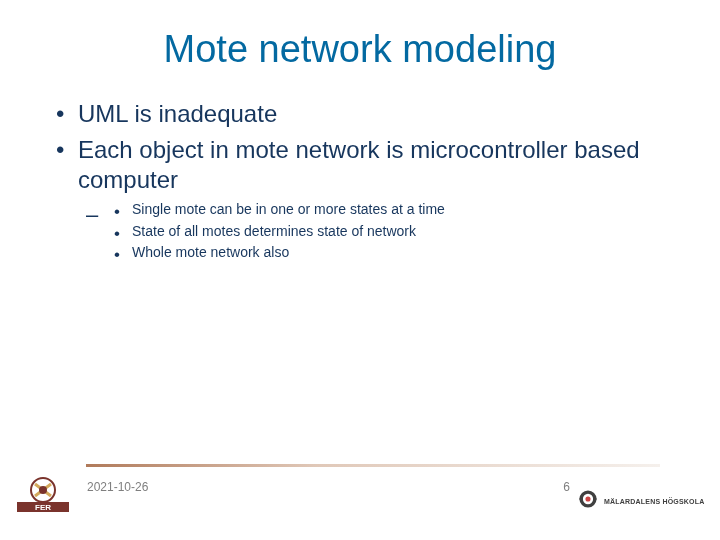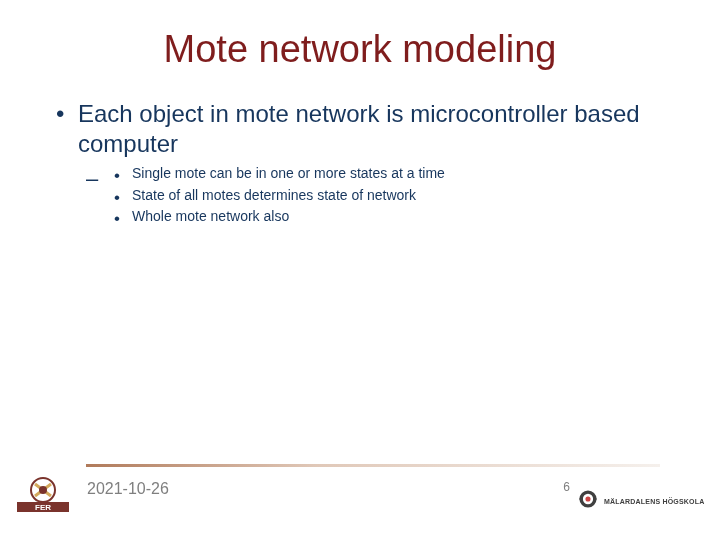--- a/index.html
+++ b/index.html
@@ -13,21 +13,21 @@
   }
   .slide {
     width: 100%;
     height: 100%;
     padding: 28px 50px 0 50px;
     position: relative;
   }
   .title {
     text-align: center;
     font-size: 38px;
-    color: #7f1d1d;
+    color: #0369a1;
     font-weight: 400;
     margin-bottom: 28px;
   }
   .content {
     color: #17365d;
     font-size: 24px;
     line-height: 1.25;
   }
   .lvl1 {
     list-style: none;
@@ -92,21 +92,21 @@
     top: 0;
     left: 86px;
     right: 60px;
     height: 3px;
     background: linear-gradient(to right, #b07a5a 0%, #e0c8b8 40%, #f5f0ec 100%);
   }
   .date {
     position: absolute;
     left: 87px;
     top: 16px;
-    font-size: 16px;
+    font-size: 12px;
     color: #7f7f7f;
   }
   .pagenum {
     position: absolute;
     right: 150px;
     top: 16px;
     font-size: 12px;
     color: #7f7f7f;
   }
   .logo-left {
@@ -136,20 +136,21 @@
 </style>
 </head>
 <body>
 
 <div class="slide">
 
   <h1 class="title">Mote network modeling</h1>
 
   <div class="content">
     <ul class="lvl1">
+      <li><span>UML is inadequate</span></li>
       <li>
         <span>Each object in mote network is microcontroller based computer</span>
         <ul class="lvl2">
           <li>
             <ul class="lvl3">
               <li><span>Single mote can be in one or more states at a time</span></li>
               <li><span>State of all motes determines state of network</span></li>
               <li><span>Whole mote network also</span></li>
             </ul>
           </li>

